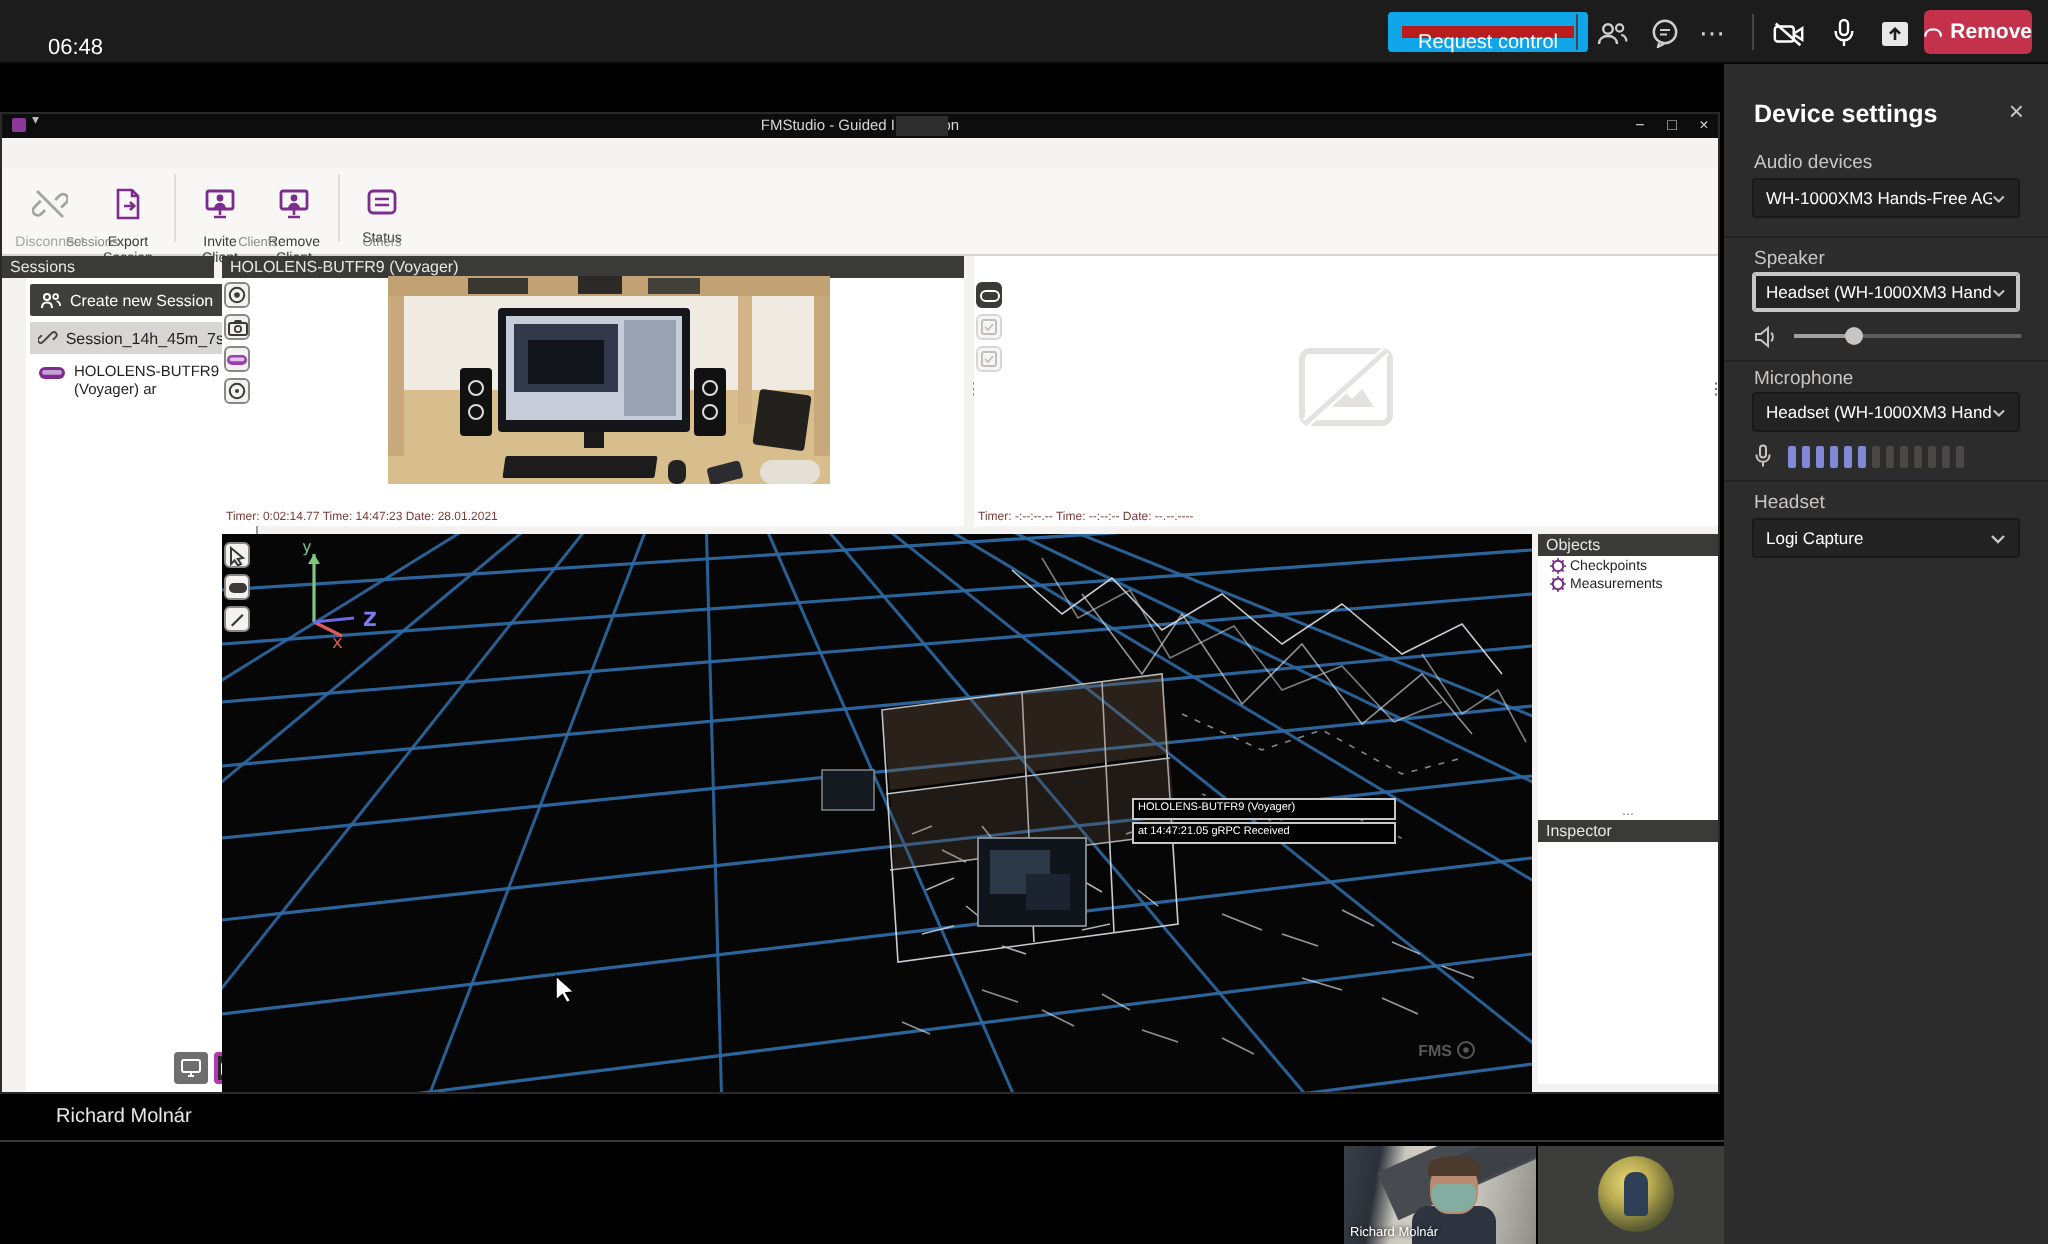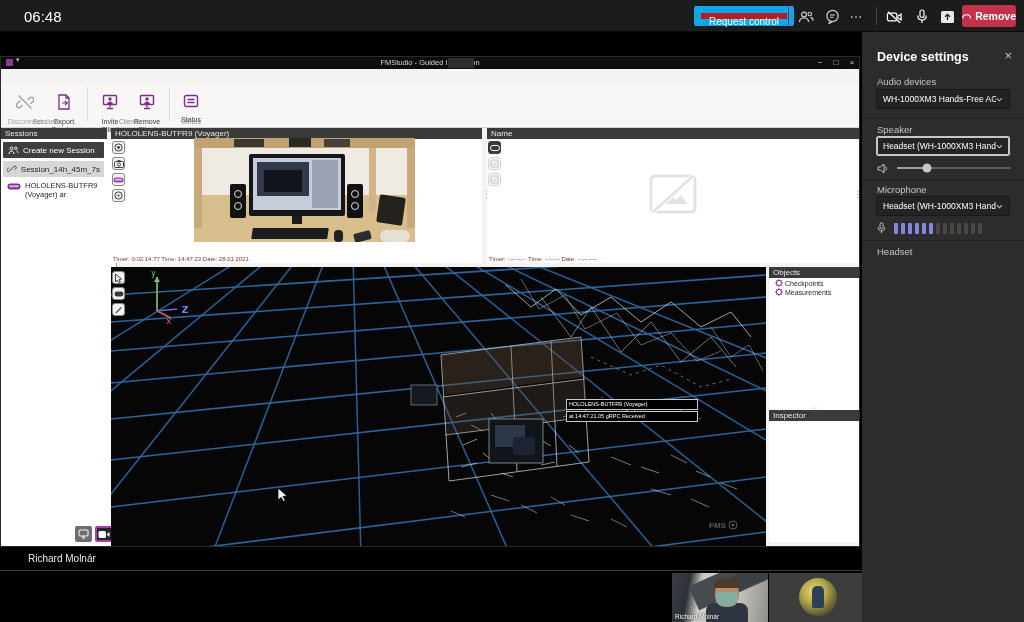--- a/index.html
+++ b/index.html
@@ -2,21 +2,21 @@
 <html><head>
 <meta charset="utf-8">
 <style>
   * { margin:0; padding:0; box-sizing:border-box; }
   html,body { background:#000; }
   body { font-family:"Liberation Sans", sans-serif; }
   #screen { position:relative; width:1024px; height:622px; background:#000; overflow:hidden; }
 
   
   .topbar { position:absolute; left:0; top:0; width:1024px; height:32px; background:#1c1c1c; border-bottom:1px solid #0a0a0a; z-index:50; }
-  .clock { position:absolute; left:24px; top:8px; font-size:15px; color:#ffffff; }
+  .clock { position:absolute; left:24px; top:18px; font-size:11px; color:#ffffff; }
   .req-btn { position:absolute; left:694px; top:6px; width:100px; height:20px; background:#b91c1c; border:7px solid #0ea5e9; border-radius:2px; color:#fff; font-size:10px; text-align:center; line-height:18px; }
   .tb-div { position:absolute; top:7px; width:1px; height:18px; background:#484644; }
   .tb-ic { position:absolute; top:8px; width:17px; height:17px; display:flex; align-items:center; justify-content:center; }
   .tb-ic svg { display:block; }
   .dots { color:#d0cece; font-size:13px; letter-spacing:1px; }
   .leave-btn { position:absolute; left:962px; top:5px; width:54px; height:22px; background:#c4314b; border-radius:3px; color:#fff; font-size:10.5px; display:flex; align-items:center; justify-content:center; gap:4px; font-weight:bold; }
 
   
   .stage { position:absolute; left:0; top:32px; width:862px; height:539px; background:#000; }
   .presenter-label { position:absolute; left:28px; top:521px; color:#e8e8e8; font-size:10px; }
@@ -39,21 +39,21 @@
   .rb-btn { position:absolute; top:2px; text-align:center; font-size:7px; color:#3b3a39; line-height:1.1; white-space:pre-line; }
   .rb-btn .ric { display:block; margin:0 auto 1px auto; }
   .rb-btn.disabled { color:#a6a4a2; }
   .rb-sep { position:absolute; top:3px; width:1px; height:34px; background:#e0dedc; }
   .rb-group { position:absolute; top:34px; font-size:6.5px; color:#8a8886; text-align:center; }
 
   
   .phdr { background:#3a3a39; color:#e6e6e6; font-size:8px; line-height:11px; padding:0 4px; overflow:hidden; white-space:nowrap; }
 
   
-  .sidebar { position:absolute; left:0; top:71px; width:116px; height:418px; background:#ffffff; border-right:1px solid #9a9a9a; }
+  .sidebar { position:absolute; left:12px; top:71px; width:116px; height:418px; background:#ffffff; border-right:1px solid #9a9a9a; }
   .create-btn { position:absolute; left:2px; top:14px; width:101px; height:16px; background:#3f3f3e; color:#fff; font-size:8px; display:flex; align-items:center; gap:4px; padding:0 5px; border-radius:1px; }
   .sess-item { position:absolute; left:2px; top:33px; width:101px; height:16px; background:#d8d6d4; color:#201f1e; font-size:8px; display:flex; align-items:center; gap:4px; padding:0 4px; }
   .client-item { position:absolute; left:2px; top:51px; width:101px; color:#201f1e; font-size:7.5px; display:flex; gap:4px; padding:2px 4px; background:#fff; }
   .sb-bottom { position:absolute; bottom:4px; right:3px; display:flex; gap:3px; }
   .sb-btn1 { width:17px; height:16px; background:#6e6e6e; border-radius:2px; display:flex; align-items:center; justify-content:center; }
   .sb-btn2 { width:18px; height:16px; background:#272727; border:2px solid #b03ab0; border-radius:2px; display:flex; align-items:center; justify-content:center; }
 
   
   .vpanel { position:absolute; background:#fff; }
   .vpanel .phdr { position:absolute; left:0; top:0; right:0; }
@@ -324,21 +324,20 @@
           <div class="ph" style="left:184px;top:58px;width:26px;height:28px;background:#23211e;border-radius:2px;transform:rotate(8deg)"></div>
           <div class="ph" style="left:160px;top:94px;width:17px;height:9px;background:#2b2b30;border-radius:2px;transform:rotate(-14deg)"></div>
           <div class="ph" style="left:186px;top:92px;width:30px;height:12px;background:#e4e0d6;border-radius:6px"></div>
         </div>
         <div class="vcaption">Timer: 0:02:14.77  Time: 14:47:23  Date: 28.01.2021</div>
       </div>
 
       <div style="position:absolute;left:482px;top:135px;color:#555;font-size:8px;line-height:5px"><span>⋮</span></div>
 
       <div class="vpanel" style="left:486px;top:71px;width:372px;height:135px">
-        <div class="phdr">Name</div>
         <div class="icostrip">
           <div class="ico-sq dark">
               <svg width="10" height="6" viewBox="0 0 10 6">
                 <rect x=".5" y=".5" width="9" height="5" rx="2.4" fill="none" stroke="#fff" stroke-width="1"></rect>
               </svg>
             </div>
           <div class="ico-sq lite">
               <svg width="9" height="9" viewBox="0 0 9 9">
                 <rect x="1" y="1" width="7" height="7" rx="1" fill="none" stroke="#a8a6a4" stroke-width="1"></rect>
                 <path d="M2.5 4.5l1.5 1.5 2.5-3" fill="none" stroke="#a8a6a4" stroke-width=".9"></path>
@@ -563,15 +562,21 @@
           <div class="bar"></div>
           <div class="bar"></div>
           <div class="bar"></div>
           <div class="bar"></div>
         </div>
     </div>
 
     <div class="rp-div" style="top:208px"></div>
 
     <div class="rp-label" style="top:214px">Headset</div>
+    <div class="dd" style="top:227px">
+      <span class="txt">Logi Capture</span>
+      <svg width="8" height="5" viewBox="0 0 8 5">
+          <path d="M1 1l3 3 3-3" fill="none" stroke="#c8c6c4" stroke-width="1.2"></path>
+        </svg>
+    </div>
   </div>
 
 </div>
 
 </body></html>

